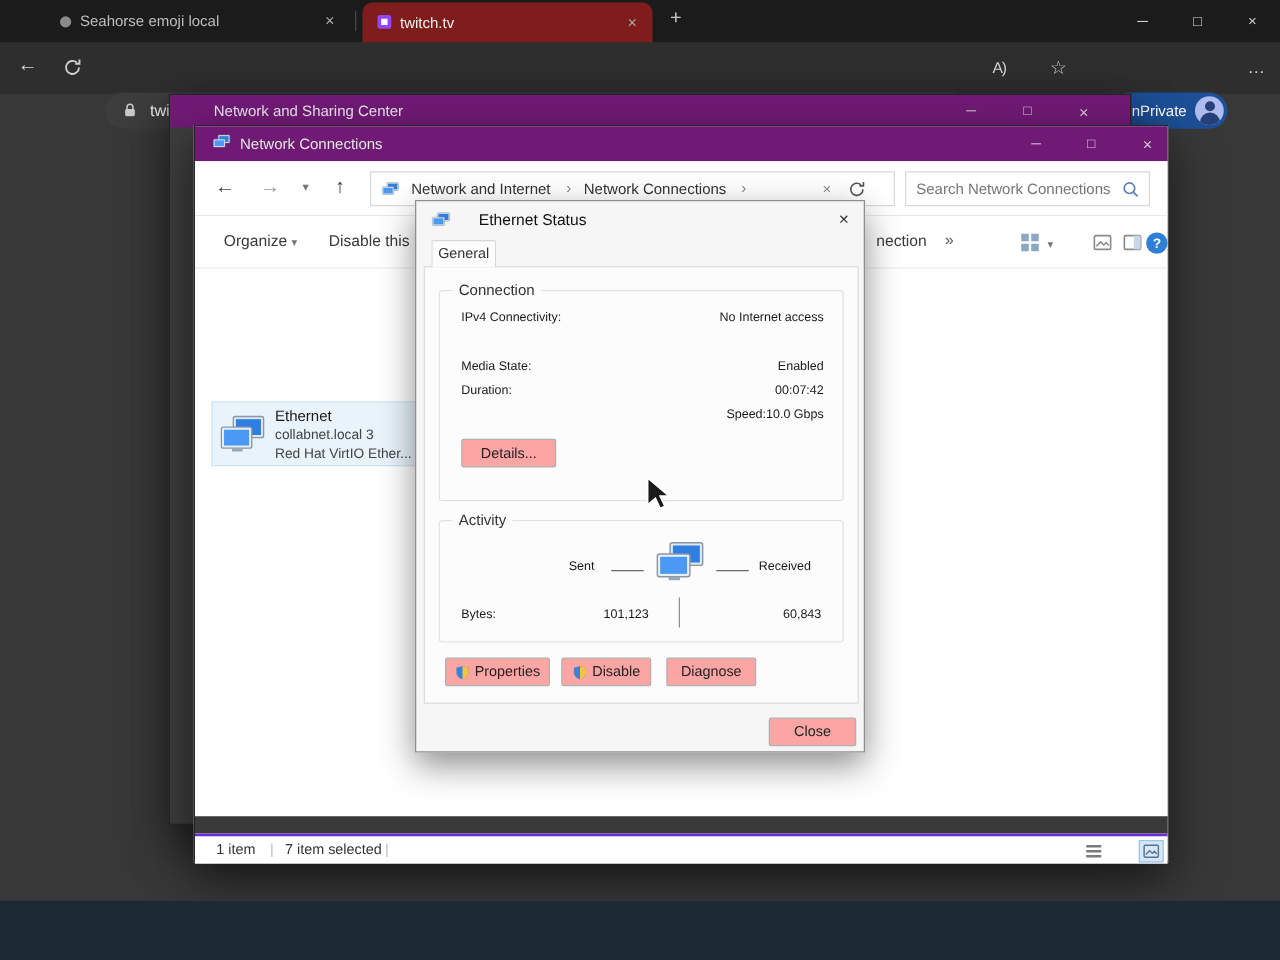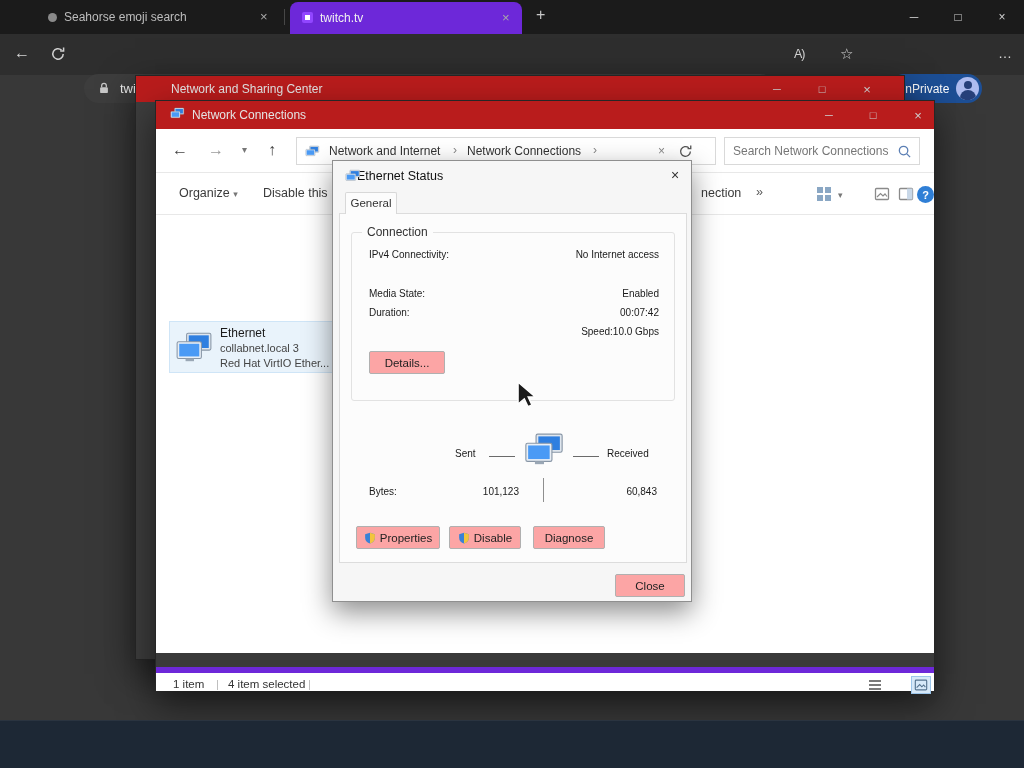--- a/index.html
+++ b/index.html
@@ -5,30 +5,30 @@
   *{box-sizing:border-box;margin:0;padding:0}
   html,body{background:#000}
   body{font-family:"Liberation Sans",sans-serif;-webkit-font-smoothing:antialiased}
   #screen{position:relative;width:1024px;height:768px;overflow:hidden;background:#383838}
   .abs{position:absolute}
   .flex{display:flex;align-items:center}
 
   
   #tabbar{left:0;top:0;width:1024px;height:34px;background:#1b1b1b}
   .tab-inactive{color:#bdbdbd;font-size:12px}
-  .tab-active{background:#6d28d9;border-radius:8px 8px 0 0;color:#f1f1f1;font-size:12px}
+  .tab-active{background:#7f1d1d;border-radius:8px 8px 0 0;color:#f1f1f1;font-size:12px}
   .tab-close{color:#a9a9a9;font-size:13px;cursor:default}
   .win-ctl{width:44px;height:34px;display:flex;align-items:center;justify-content:center;color:#cfcfcf;font-size:12px}
   #addrbar{left:0;top:34px;width:1024px;height:41px;background:#2e2e2e}
   .addr-ico{color:#d6d6d6;font-size:16px}
   #url-pill{left:84px;top:40px;width:691px;height:29px;background:#3d3d3d;border-radius:15px;color:#efefef;font-size:13px}
 
   
   .window{box-shadow:0 14px 34px rgba(0,0,0,.55);border:1px solid #262626}
-  .titlebar-dark{background:#b91c1c;color:#e4e4e4;font-size:12px}
+  .titlebar-dark{background:#701a75;color:#e4e4e4;font-size:12px}
   .tb-btn{width:34px;height:100%;display:flex;align-items:center;justify-content:center;color:#cfcfcf;font-size:11px}
 
   
   .ex-toolbar{background:#fff;border-bottom:1px solid #e8e8e8}
   .navglyph{color:#444;font-size:16px}
   .boxfield{background:#fff;border:1px solid #d9d9d9;font-size:12px;color:#333}
   .crumb{color:#333;font-size:12px;white-space:nowrap}
   .cmd-label{color:#3a3a3a;font-size:12.5px;white-space:nowrap}
   .help-circle{width:17px;height:17px;border-radius:50%;background:#2f7fd6;color:#fff;font-size:11px;font-weight:bold;display:flex;align-items:center;justify-content:center}
 
@@ -47,21 +47,21 @@
   input.searchbox::placeholder{color:#767676}
 </style>
 </head>
 <body>
 
 <div id="screen">
 
   <div class="abs" id="tabbar">
     <div class="abs flex tab-inactive" style="left:36px;top:0;width:246px;height:34px">
       <span class="abs" style="left:12px;top:13px;width:9px;height:9px;border-radius:50%;background:#8a8a8a"></span>
-      <span class="abs" style="left:28px;top:10px">Seahorse emoji search</span>
+      <span class="abs" style="left:28px;top:10px">Seahorse emoji local</span>
       <span class="abs tab-close" style="left:224px;top:9px">×</span>
     </div>
     <div class="abs" style="left:284px;top:9px;width:1px;height:16px;background:#474747"></div>
     <div class="abs tab-active" style="left:290px;top:2px;width:232px;height:32px">
       <span class="abs" style="left:12px;top:10px;width:11px;height:11px;background:#9146ff;border-radius:2px">
           <span style="position:absolute;left:3px;top:3px;width:5px;height:5px;background:#fff"></span>
         </span>
       <span class="abs" style="left:30px;top:9px">twitch.tv</span>
       <span class="abs tab-close" style="left:212px;top:8px">×</span>
     </div>
@@ -215,24 +215,24 @@
         </span>
         <div class="abs" style="left:50px;top:4px;line-height:15px">
           <div style="font-size:12px;color:#1a1a1a;white-space:nowrap">Ethernet</div>
           <div style="font-size:11px;color:#444;white-space:nowrap">collabnet.local 3</div>
           <div style="font-size:11px;color:#444;white-space:nowrap">Red Hat VirtIO Ether...</div>
         </div>
       </div>
     </div>
 
     <div class="abs" style="left:0;top:552px;width:100%;height:14px;background:#3a3a3a"></div>
-    <div class="abs" style="left:0;top:566px;width:100%;height:24px;background:#fff;border-top:6px solid #6d28d9">
+    <div class="abs" style="left:0;top:566px;width:100%;height:24px;background:#fff;border-top:2px solid #6d28d9">
       <span class="abs" style="left:17px;top:5px;font-size:11.5px;color:#333">1 item</span>
       <span class="abs" style="left:60px;top:5px;font-size:11.5px;color:#bbb">|</span>
-      <span class="abs" style="left:72px;top:5px;font-size:11.5px;color:#333">4 item selected</span>
+      <span class="abs" style="left:72px;top:5px;font-size:11.5px;color:#333">7 item selected</span>
       <span class="abs" style="left:152px;top:5px;font-size:11.5px;color:#bbb">|</span>
       <span class="abs" style="left:711px;top:4px">
         <svg width="16" height="16" viewBox="0 0 16 16">
             <rect x="2" y="3" width="12" height="2" fill="#7a7a7a"></rect>
             <rect x="2" y="7" width="12" height="2" fill="#7a7a7a"></rect>
             <rect x="2" y="11" width="12" height="2" fill="#7a7a7a"></rect>
           </svg>
       </span>
       <span class="abs" style="left:755px;top:3px;width:20px;height:18px;background:#d6e8f8;border:1px solid #9cc5ea">
         <svg width="16" height="14" viewBox="0 0 16 16" style="margin:1px">
@@ -247,21 +247,21 @@
 
     <div class="abs flex" style="left:0;top:0;width:100%;height:30px">
       <span class="abs" style="left:12px;top:8px">
         <svg width="16" height="14" viewBox="0 0 36 30">
             <rect x="11" y="2" width="22" height="15" rx="1.5" fill="#dfe6ee" stroke="#8896a6"></rect>
             <rect x="13" y="4" width="18" height="11" fill="#2f7fe0"></rect>
             <rect x="2" y="10" width="22" height="15" rx="1.5" fill="#e8eef5" stroke="#8896a6"></rect>
             <rect x="4" y="12" width="18" height="11" fill="#4a9af5"></rect>
           </svg>
       </span>
-      <span style="margin-left:24px;font-size:12.5px;color:#111">Ethernet Status</span>
+      <span style="margin-left:50px;font-size:12.5px;color:#111">Ethernet Status</span>
       <span class="abs" style="left:338px;top:6px;color:#333;font-size:14px">×</span>
     </div>
 
     <div class="abs" style="left:12px;top:31px;width:52px;height:22px;background:#fcfcfc;border:1px solid #d8d8d8;border-bottom:none;border-radius:2px 2px 0 0;z-index:2;text-align:center;line-height:21px;font-size:11.5px;color:#333">General</div>
 
     <div class="abs tabpage" style="left:6px;top:52px;width:348px;height:350px"></div>
 
     <div class="abs groupbox" style="left:18px;top:71px;width:324px;height:169px">
       <span class="grouplabel">Connection</span>
     </div>
@@ -276,20 +276,23 @@
     <div class="abs flex dlg-text" style="left:36px;top:146px;width:290px;justify-content:space-between">
       <span>Duration:</span>
         <span>00:07:42</span>
     </div>
     <div class="abs flex dlg-text" style="left:36px;top:165px;width:290px;justify-content:flex-end">
       <span>Speed:</span>
         <span>10.0 Gbps</span>
     </div>
     <button class="abs win-btn" style="left:36px;top:190px;width:76px;height:23px">Details...</button>
 
+    <div class="abs groupbox" style="left:18px;top:255px;width:324px;height:98px">
+      <span class="grouplabel">Activity</span>
+    </div>
     <span class="abs dlg-text" style="left:122px;top:287px">Sent</span>
     <span class="abs" style="left:156px;top:295px;width:26px;height:1px;background:#6a6a6a"></span>
     <span class="abs" style="left:190px;top:272px">
       <svg width="42" height="34" viewBox="0 0 36 30">
           <rect x="11" y="1" width="23" height="16" rx="1.5" fill="#dfe6ee" stroke="#8896a6"></rect>
           <rect x="13" y="3" width="19" height="12" fill="#2f7fe0"></rect>
           <rect x="2" y="9" width="23" height="16" rx="1.5" fill="#e8eef5" stroke="#8896a6"></rect>
           <rect x="4" y="11" width="19" height="12" fill="#4a9af5"></rect>
           <rect x="10" y="25" width="8" height="2.5" fill="#9aa7b5"></rect>
         </svg>

